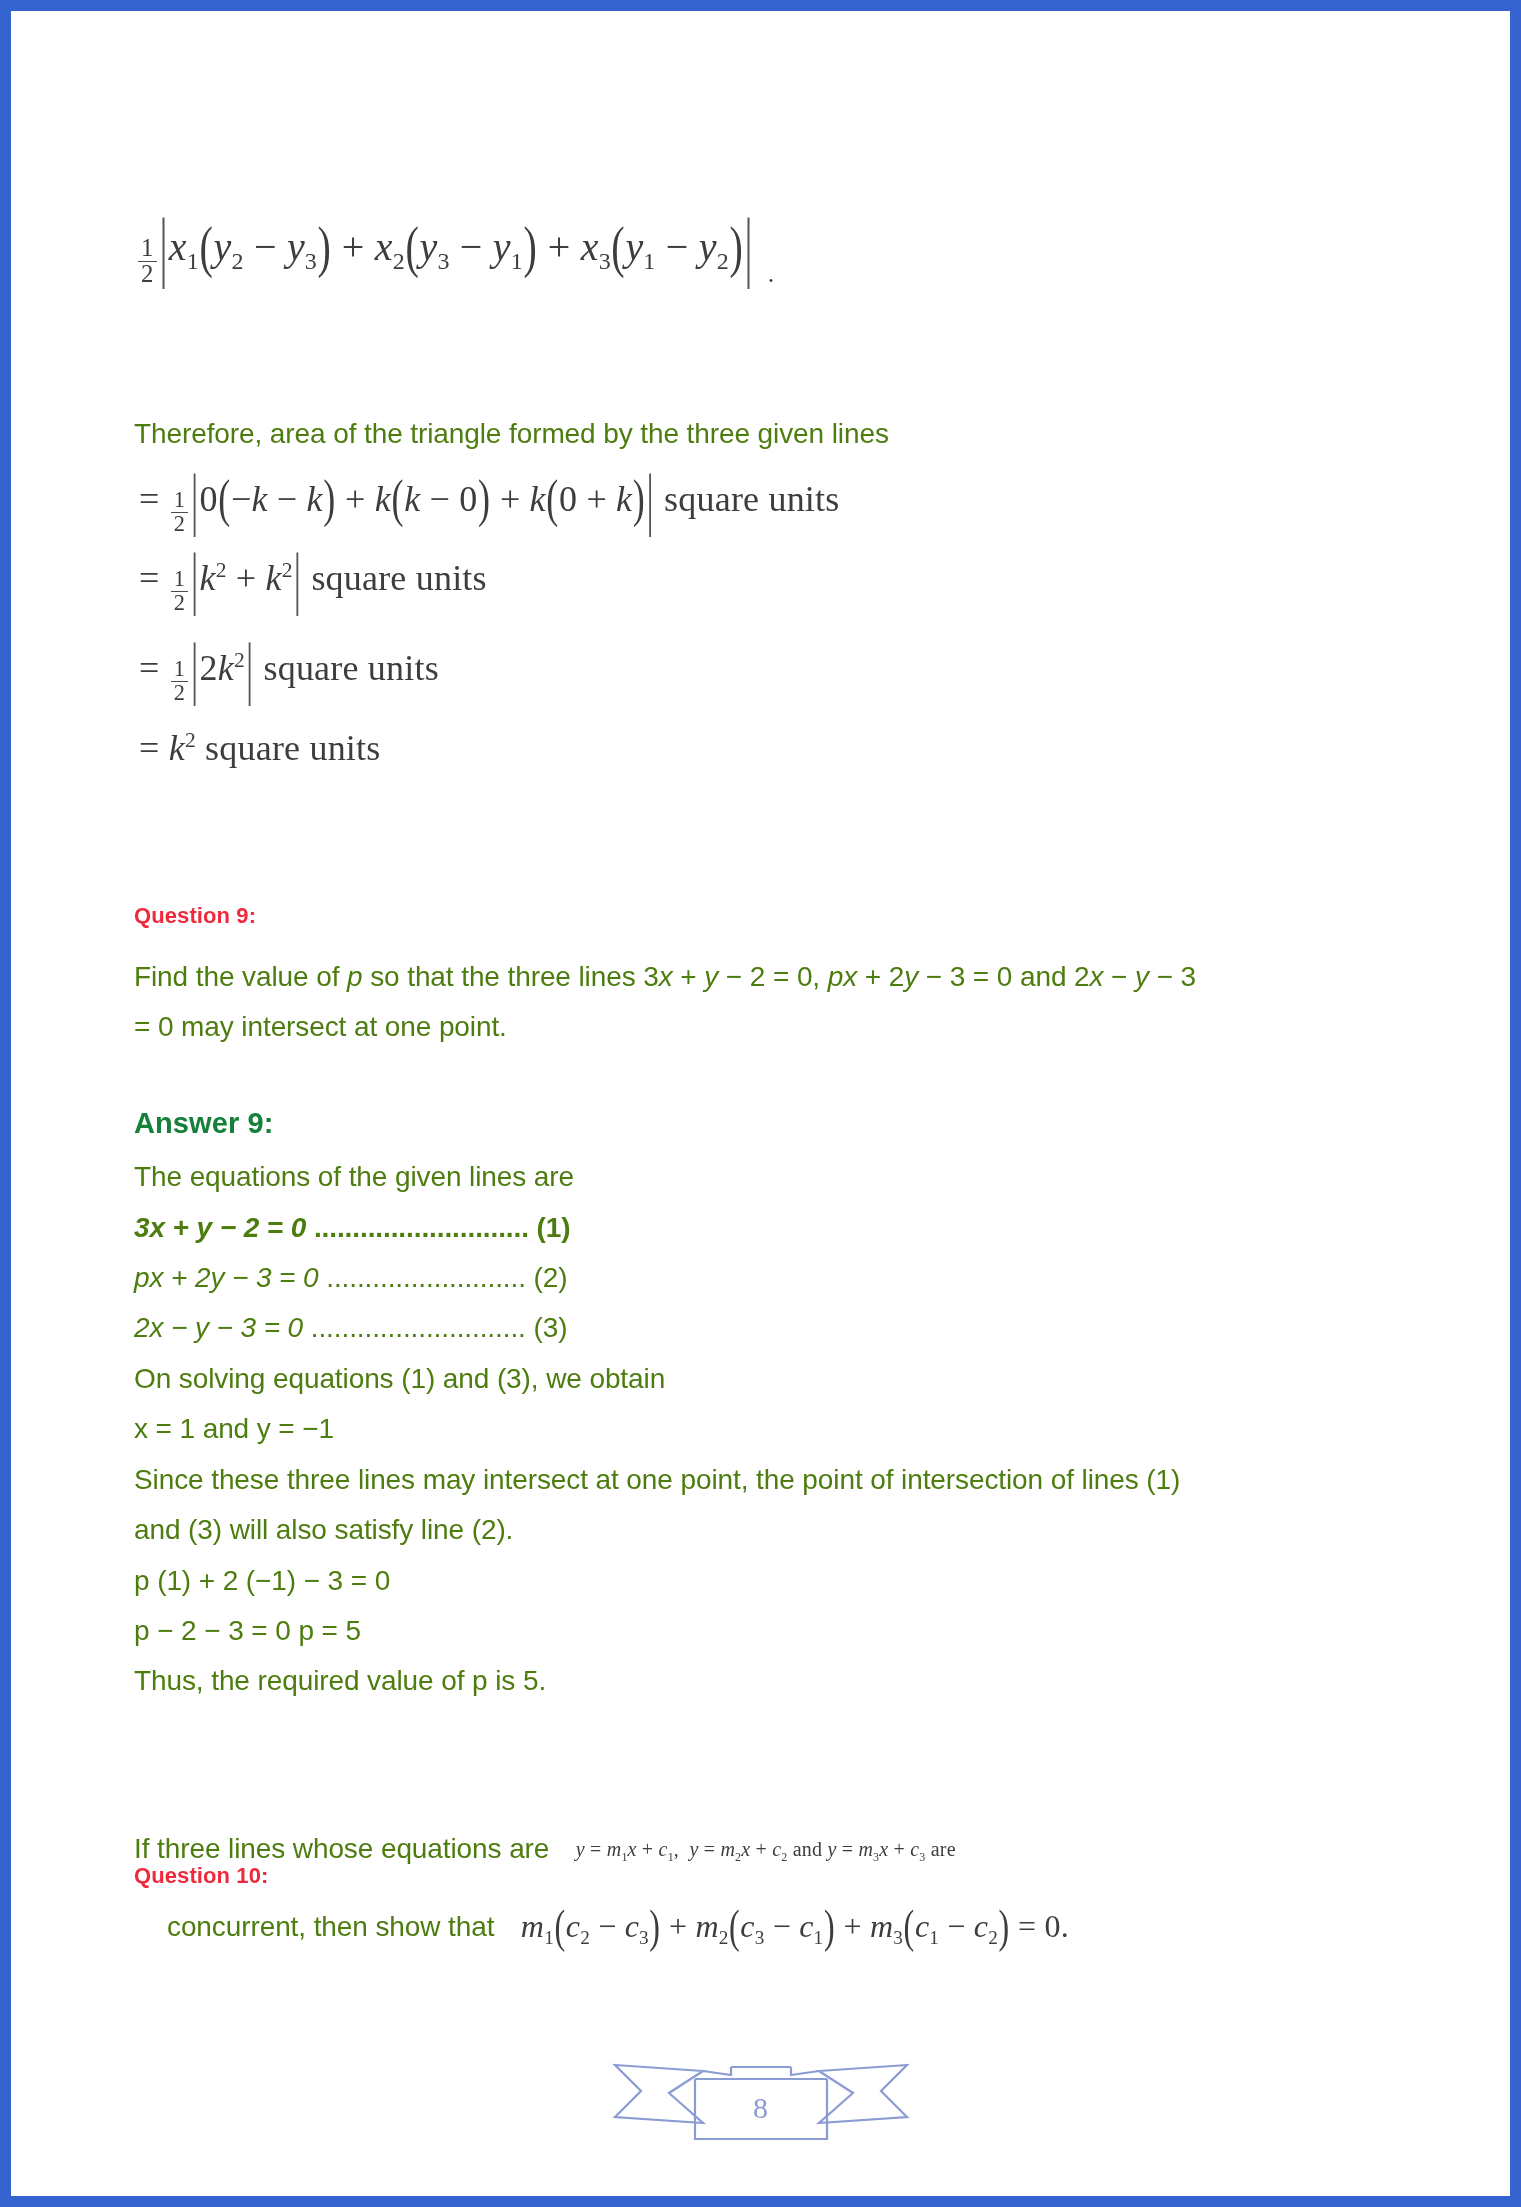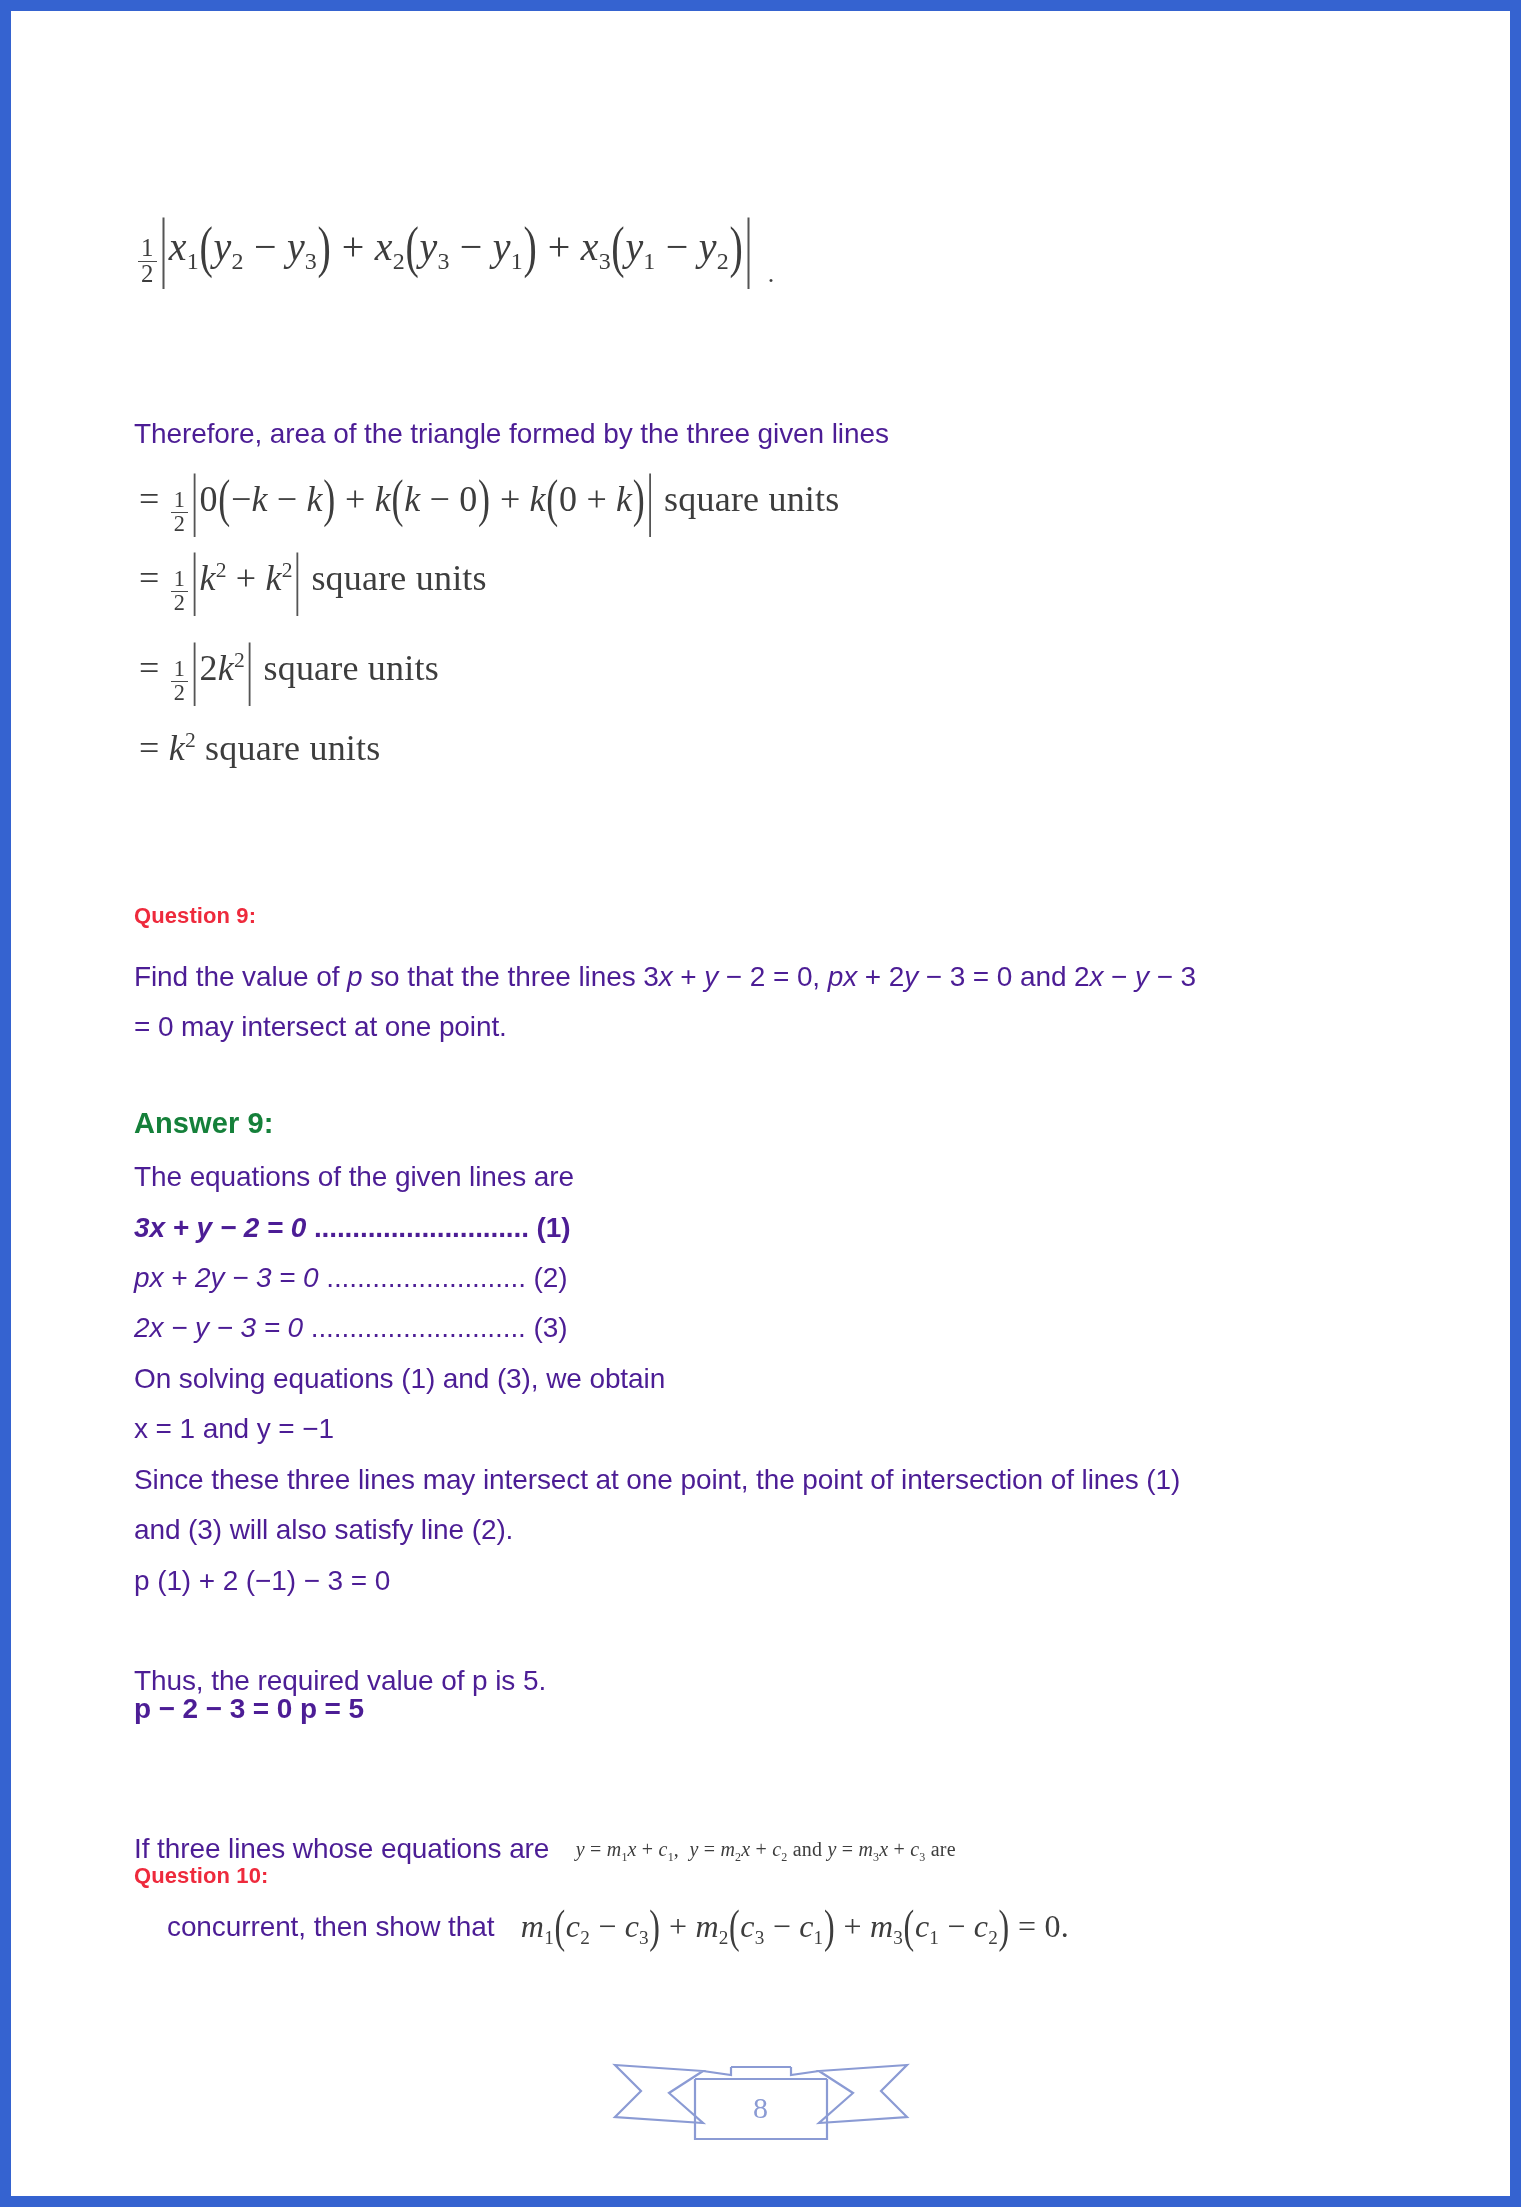--- a/index.html
+++ b/index.html
@@ -74,21 +74,21 @@
   }
   sup.m { font-size: 0.6em; vertical-align: super; }
   sub.m { font-size: 0.6em; vertical-align: sub; }
   .it { font-style: italic; }
   .mtxt { font-style: normal; }
 
   
   .ptext {
     font-family: "Liberation Sans", sans-serif;
     font-size: 28px;
-    color: #4c1d95;
+    color: #4d7c0f;
     line-height: 1.30;
     letter-spacing: -0.1px;
   }
   .ptext .vi { font-style: italic; }
 
   .qhead {
     font-family: "Liberation Sans", sans-serif;
     font-size: 22px;
     font-weight: bold;
     color: #ee2a3c;
@@ -206,21 +206,21 @@
     <div class="ptext" style="position:absolute; left:3px; top:1350px;">On solving equations (1) and (3), we obtain</div>
 
     <div class="ptext vi" style="position:absolute; left:3px; top:1400px;">x = 1 and y = −1</div>
 
     <div class="ptext" style="position:absolute; left:3px; top:1451px; width:1270px;">Since these three lines may intersect at one point, the point of intersection of lines (1)</div>
 
     <div class="ptext" style="position:absolute; left:3px; top:1501px;">and (3) will also satisfy line (2).</div>
 
     <div class="ptext vi" style="position:absolute; left:3px; top:1552px;">p (1) + 2 (−1) − 3 = 0</div>
 
-    <div class="ptext vi" style="position:absolute; left:3px; top:1680px;font-weight:bold;">p − 2 − 3 = 0 p = 5</div>
+    <div class="ptext vi" style="position:absolute; left:3px; top:1602px;">p − 2 − 3 = 0 p = 5</div>
 
     <div class="ptext" style="position:absolute; left:3px; top:1652px;">Thus, the required value of p is 5.</div>
 
     <div class="qhead" style="position:absolute; left:3px; top:1852px;">Question 10:</div>
 
     <div style="position:absolute; left:3px; top:1820px;">
       <span class="ptext">If three lines whose equations are</span>
       <span class="inline-math matheq" style="font-size:20px; margin-left:22px; position:relative; top:-2px;">
         <span class="it">y</span> = <span class="it">m</span><sub class="m">1</sub><span class="it">x</span> + <span class="it">c</span><sub class="m">1</sub>,&nbsp; <span class="it">y</span> = <span class="it">m</span><sub class="m">2</sub><span class="it">x</span> + <span class="it">c</span><sub class="m">2</sub>&nbsp;<span class="mtxt">and</span>&nbsp;<span class="it">y</span> = <span class="it">m</span><sub class="m">3</sub><span class="it">x</span> + <span class="it">c</span><sub class="m">3</sub>&nbsp;<span class="mtxt">are</span>
       </span>

